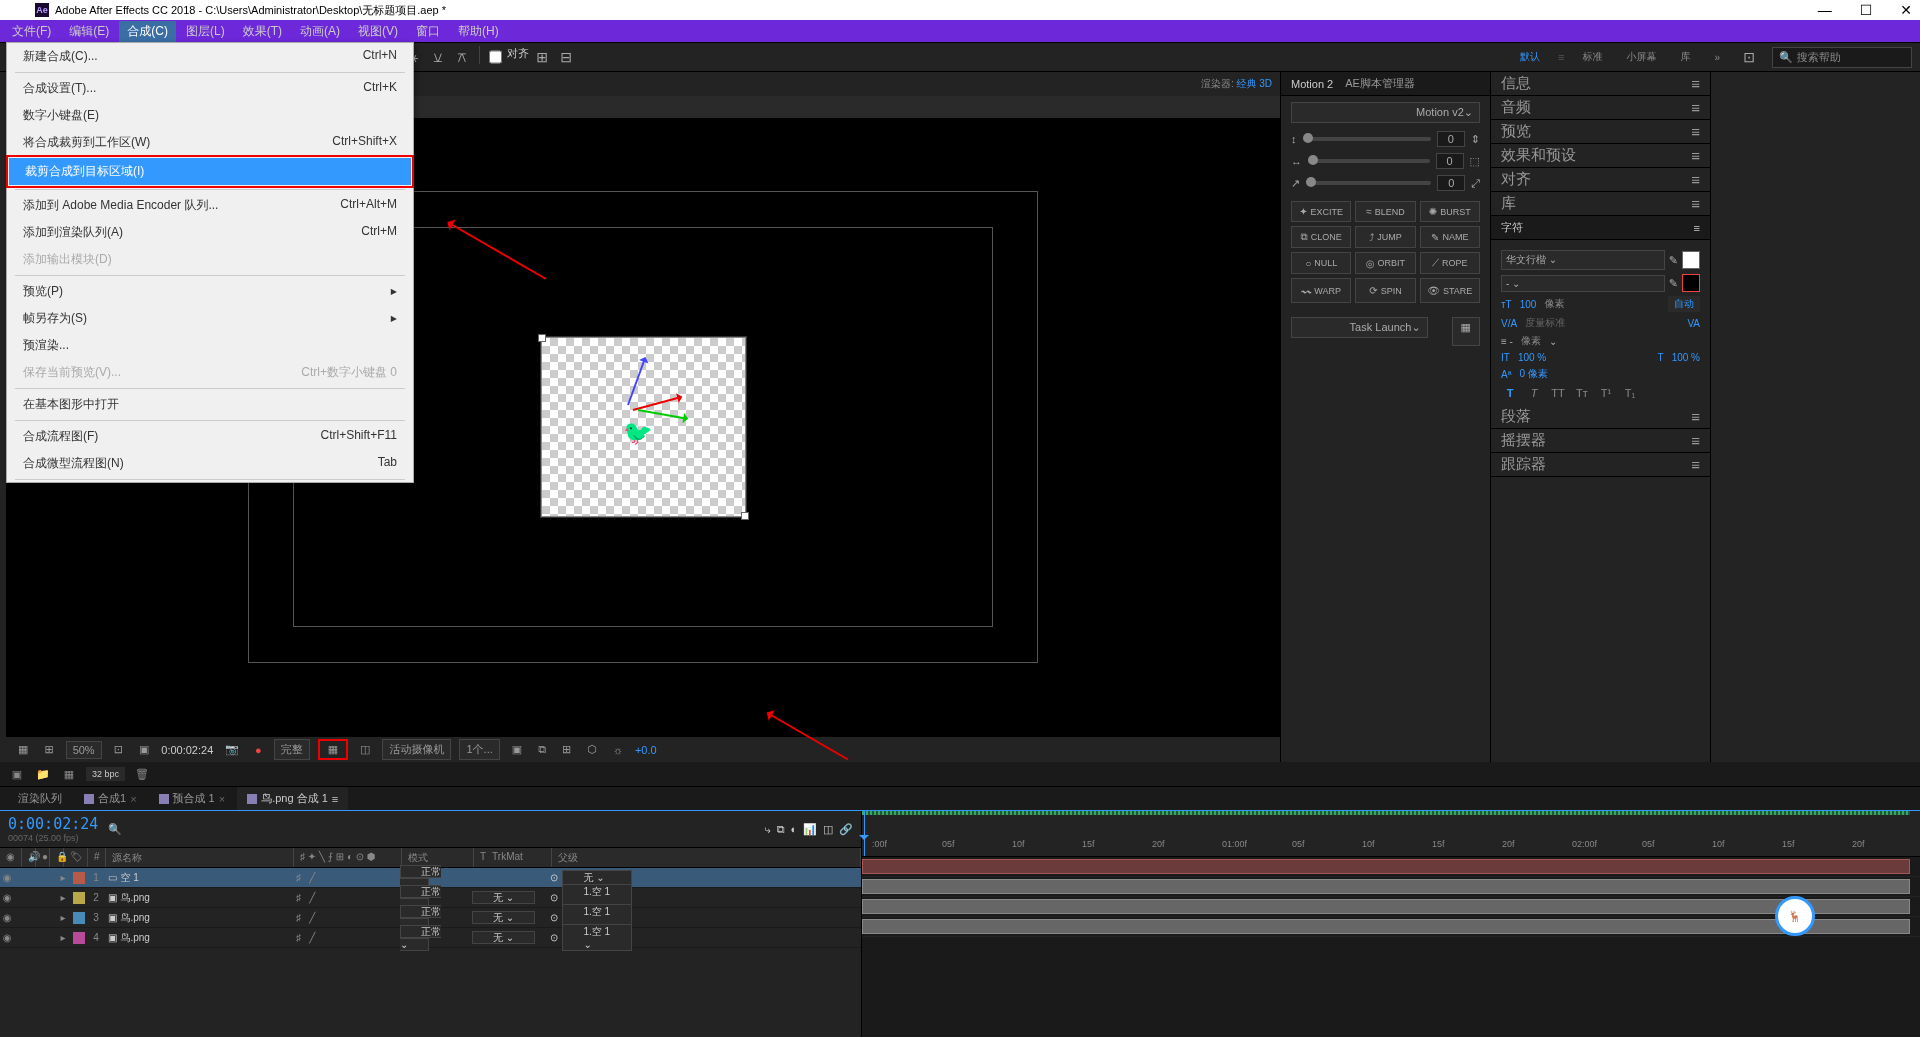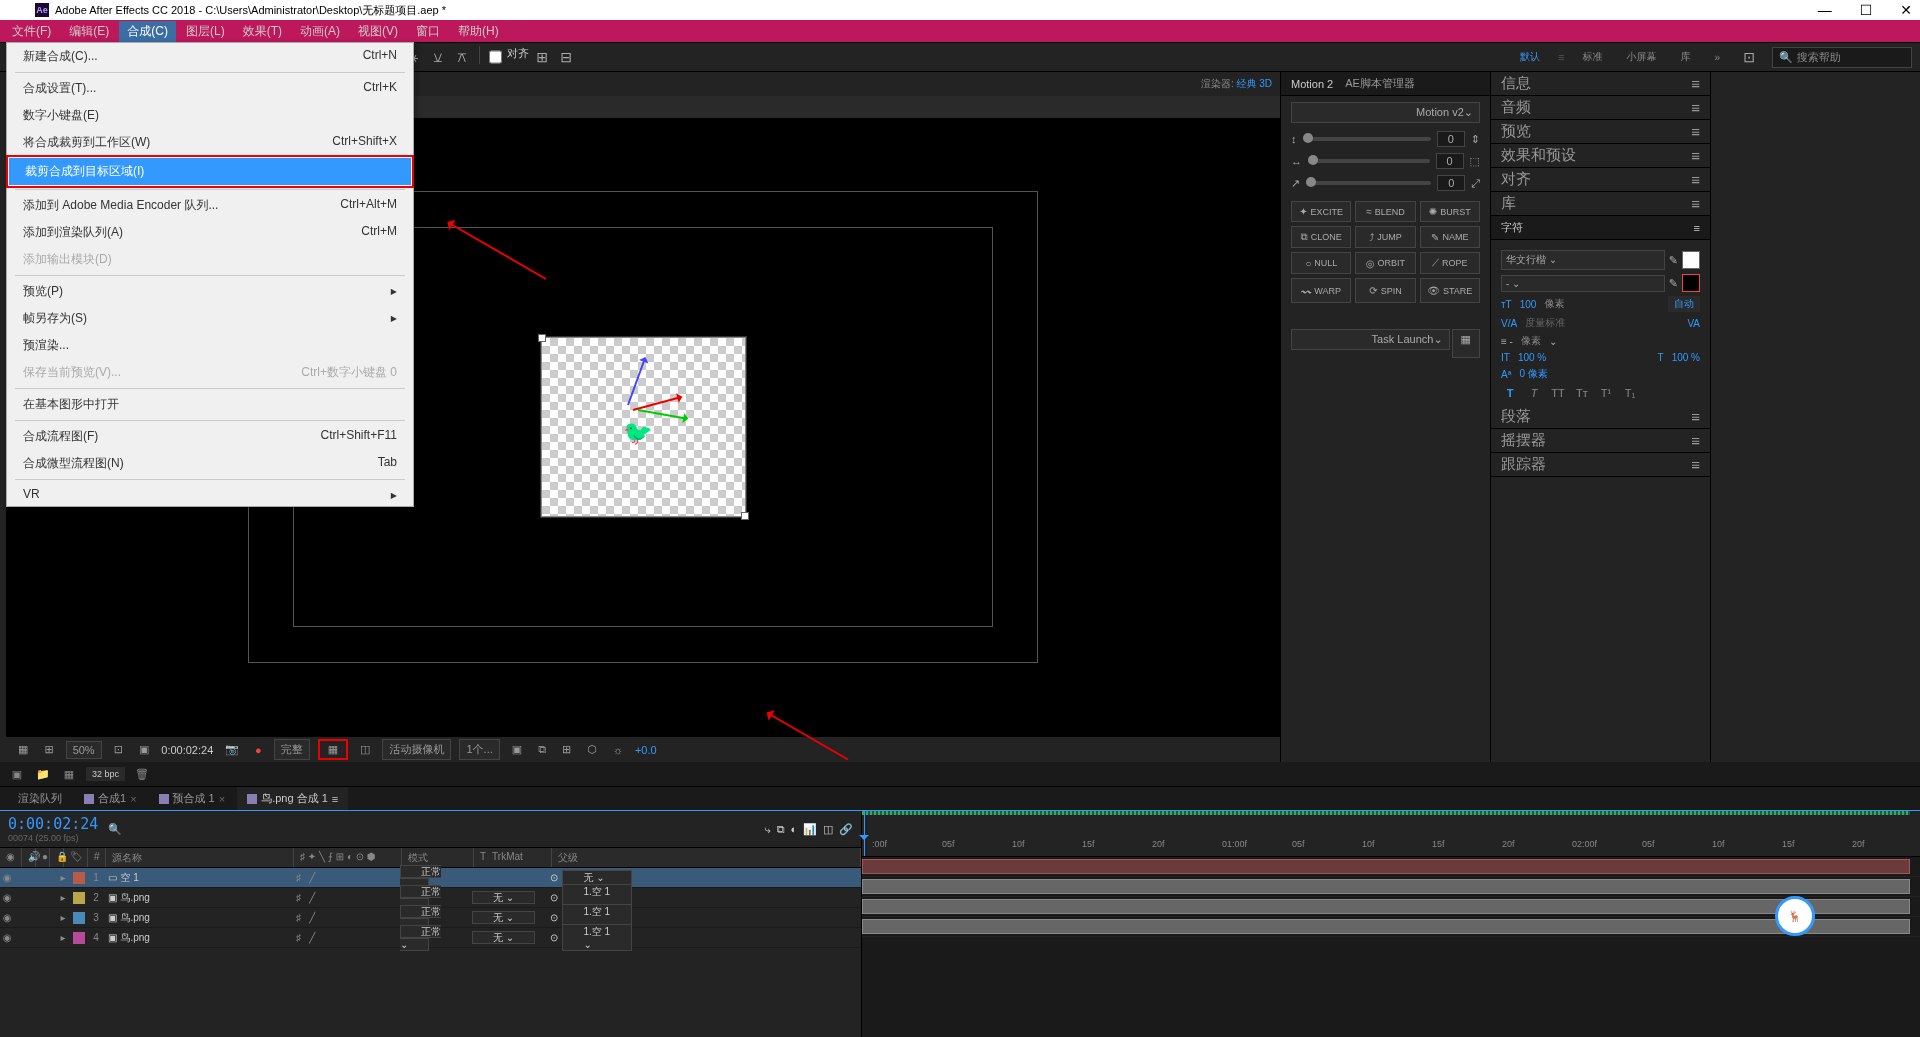--- a/index.html
+++ b/index.html
@@ -4,21 +4,21 @@
 <style>
 * { margin: 0; padding: 0; box-sizing: border-box; font-family: "Microsoft YaHei", Arial, sans-serif; }
 body { background: #232323; color: #ccc; font-size: 11px; overflow: hidden; width: 1920px; height: 1037px; position: relative; }
 
 
 .titlebar { height: 20px; background: #fff; display: flex; align-items: center; padding: 0 8px; color: #000; }
 .titlebar .icon-ae { width: 14px; height: 14px; background: #1a0a33; color: #b89cff; font-size: 9px; font-weight: bold; display: flex; align-items: center; justify-content: center; margin-right: 6px; margin-left: 27px; }
 .titlebar .controls { margin-left: auto; display: flex; gap: 28px; font-size: 14px; }
 
 
-.menubar { height: 22px; background: #be185d; display: flex; align-items: center; padding: 8px 4px; gap: 2px; font-size: 12px; color: #ccc; }
+.menubar { height: 22px; background: #6d28d9; display: flex; align-items: center; padding: 8px 4px; gap: 2px; font-size: 12px; color: #ccc; }
 .menubar .item { padding: 2px 8px; cursor: pointer; }
 .menubar .item.active { background: #3a6ea5; color: #fff; }
 
 
 .toolbar { height: 30px; background: #232323; border-top: 1px solid #000; border-bottom: 1px solid #000; display: flex; align-items: center; padding: 0 8px; gap: 8px; }
 .toolbar .tb-left { display: flex; gap: 2px; }
 .toolbar .tb-btn { width: 22px; height: 22px; display: flex; align-items: center; justify-content: center; color: #aaa; cursor: pointer; font-size: 14px; }
 .toolbar .sep { width: 1px; height: 18px; background: #444; margin: 0 4px; }
 .workspace { margin-left: auto; display: flex; gap: 12px; align-items: center; }
 .workspace .ws { color: #888; padding: 12px 6px; cursor: pointer; font-size: 10px; }
@@ -274,24 +274,20 @@
     <div class="divider"></div>
     <div class="item">
       <span>合成流程图(F)</span>
       <span>Ctrl+Shift+F11</span>
     </div>
     <div class="item">
       <span>合成微型流程图(N)</span>
       <span>Tab</span>
     </div>
     <div class="divider"></div>
-    <div class="item">
-      <span>VR</span>
-      <span class="arrow"></span>
-    </div>
   </div>
 
 <div class="main">
   <div class="left-col"></div>
   <div class="viewport-col">
     <div class="vp-tabs">
       <div class="tab active">
         <span>成</span>
         <span style="color:#3399ff">鸟.png 合成 1</span>
         <span>≡</span>
@@ -428,21 +424,21 @@
             </div>
             <div class="b">
               <span class="bi">⟳</span>
               <span>SPIN</span>
             </div>
             <div class="b">
               <span class="bi">👁</span>
               <span>STARE</span>
             </div>
           </div>
-        <div style="display:flex;gap:2px;margin-top:26px">
+        <div style="display:flex;gap:24px;margin-top:14px">
           <div class="motion-dd" style="flex:1">
               <span>Task Launch</span>
               <span>⌄</span>
             </div>
           <div style="background:#2a2a2a;border:1px solid #444;padding:3px 8px">▦</div>
         </div>
       </div>
     </div>
     <div class="rc2">
       <div id="right-simple-panels">

